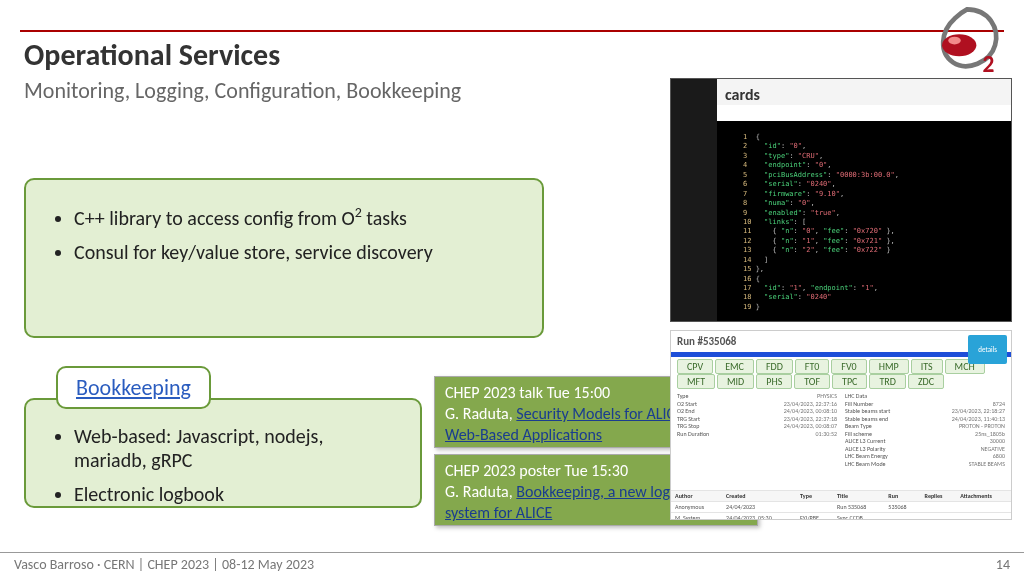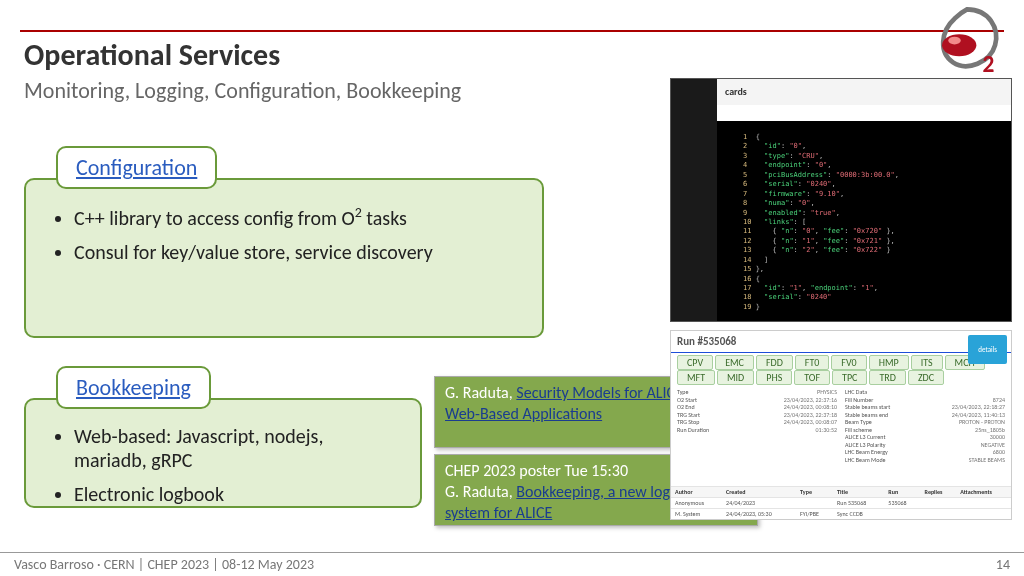--- a/index.html
+++ b/index.html
@@ -34,30 +34,30 @@
     border: 1px solid #aaa; box-shadow: 2px 2px 4px rgba(0,0,0,.25);
     padding: 6px 10px; font-size: 16px; line-height: 1.3;
   }
   .callout a { color: #1a3d8f; text-decoration: underline; }
   .co1 { left: 434px; top: 376px; width: 324px; height: 72px; }
   .co2 { left: 434px; top: 454px; width: 324px; height: 72px; }
 
   .shot1 { position: absolute; left: 670px; top: 78px; width: 342px; height: 244px;
            background: #000; border: 1px solid #555; }
   .shot1 .sidebar { position:absolute; left:0; top:0; bottom:0; width:46px; background:#1a1a1a; }
-  .shot1 .topbar { position:absolute; left:46px; right:0; top:0; height:26px; background:#f4f4f4; color:#333; font-size:10px; padding:6px 8px; }
+  .shot1 .topbar { position:absolute; left:46px; right:0; top:0; height:26px; background:#f4f4f4; color:#333; font-size:16px; padding:6px 8px; }
   .shot1 .sub { position:absolute; left:46px; right:0; top:26px; height:16px; background:#fff; color:#333; font-size:9px; padding:2px 8px; }
   .shot1 .code { position:absolute; left:66px; right:6px; top:48px; bottom:6px; background:#000;
                  font-family: Menlo, Consolas, monospace; font-size:7px; line-height:1.35;
                  color:#bbb; padding:6px; white-space:pre; overflow:hidden; }
   .code .g{color:#4bd37b}.code .r{color:#e06c75}.code .y{color:#d7ba7d}
 
   .shot2 { position: absolute; left: 670px; top: 330px; width: 342px; height: 190px;
            background:#fff; border:1px solid #ccc; font-size:6px; color:#555; overflow:hidden; }
-  .shot2 .runhdr { font-size:11px; font-weight:700; padding:4px 6px; border-bottom:1px solid #1d4ed8;}
+  .shot2 .runhdr { font-size:11px; font-weight:700; padding:4px 6px; border-bottom:5px solid #1d4ed8;}
   .shot2 .btn { position:absolute; right:4px; top:4px; background:#29a3d8; color:#fff; font-size:7px; padding:10px 10px; border-radius:2px; }
   .shot2 .pills { padding:2px 6px; }
   .shot2 .pill { display:inline-block; border:1px solid #a9cfa0; background:#e8f3e0; color:#3a6b2b; border-radius:2px; padding:0 9px; margin-right:2px; font-size:10px;}
   .shot2 .twocol { display:flex; gap:8px; padding:2px 6px 6px; }
   .shot2 .twocol .col { flex:1; }
   .shot2 .row { display:flex; gap:4px; line-height:1.25; }
   .shot2 .row .k{flex:0 0 60px;} .shot2 .row .v{flex:1; text-align:right; color:#777;}
   .shot2 table { width:100%; border-collapse:collapse; margin-top:16px; }
   .shot2 th,.shot2 td{ border-top:1px solid #e4e4e4; padding:1px 4px; text-align:left;}
   .shot2 th{ color:#333; background:#f6f6f6; }
@@ -77,21 +77,20 @@
   <ellipse cx="34" cy="52" rx="8" ry="5" fill="#f28b8b"></ellipse>
   <text x="70" y="92" font-size="30" font-weight="800" fill="#b01020">2</text>
 </svg>
 
 <div class="title-area">
   <div class="title">Operational Services</div>
   <div class="subtitle">Monitoring, Logging, Configuration, Bookkeeping</div>
 </div>
 
 <div class="card card1">
-  <div class="tab">Configuration</div>
   <div class="body">
       <ul>
     <li>
       <span>C++ library to access config from O</span><sup>2</sup><span> tasks</span>
     </li>
     <li>Consul for key/value store, service discovery</li>
   </ul>
     </div>
 </div>
 
@@ -99,20 +98,21 @@
   <div class="tab">Bookkeeping</div>
   <div class="body">
       <ul>
     <li>Web-based: Javascript, nodejs, mariadb, gRPC</li>
     <li>Electronic logbook</li>
   </ul>
     </div>
 </div>
 
 <div class="callout co1">
+  <div>CHEP 2023 talk Tue 15:00</div>
   <div><span>G. Raduta, </span><a href="#">Security Models for ALICE Online Web-Based Applications</a></div>
 </div>
 <div class="callout co2">
   <div>CHEP 2023 poster Tue 15:30</div>
   <div><span>G. Raduta, </span><a href="#">Bookkeeping, a new logbook system for ALICE</a></div>
 </div>
 
 <div class="shot1">
   <div class="sidebar"></div>
   <div class="topbar"><b>cards</b></div>

